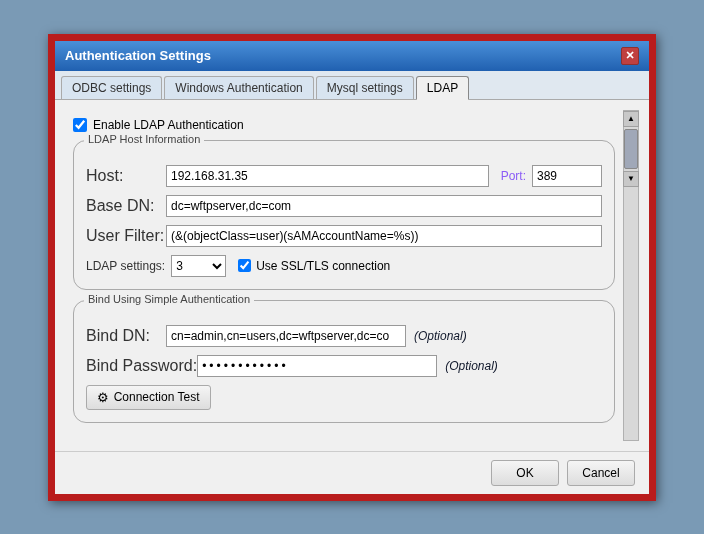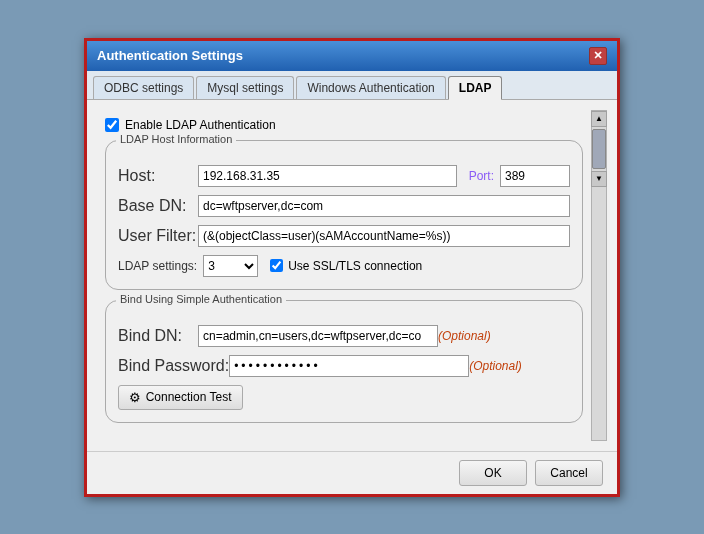--- a/index.html
+++ b/index.html
@@ -7,23 +7,23 @@
       background: #7a9ab5;
       display: flex;
       align-items: center;
       justify-content: center;
       width: 704px;
       height: 534px;
       font-family: "Segoe UI", Tahoma, Arial, sans-serif;
       font-size: 12px;
     }
     .dialog {
-      width: 536px;
+      width: 608px;
       background: #f0f0f0;
-      border: 3px solid #b91c1c;
+      border: 7px solid #b91c1c;
       box-shadow: 2px 2px 10px rgba(0,0,0,0.5);
     }
     .title-bar {
       background: linear-gradient(to bottom, #4a90d9, #2060b0);
       color: white;
       padding: 6px 10px;
       display: flex;
       align-items: center;
       justify-content: space-between;
       font-size: 13px;
@@ -55,21 +55,21 @@
       border-bottom: none;
       background: #d8e4f0;
       color: #333;
       cursor: pointer;
       margin-right: 2px;
       border-radius: 3px 3px 0 0;
       font-size: 12px;
     }
     .tab.active {
       background: #f0f0f0;
-      font-weight: bold;
+      font-weight: normal;
       color: #000;
       border-color: #888;
       border-bottom: 1px solid #f0f0f0;
       position: relative;
       bottom: -1px;
     }
     .content-area {
       display: flex;
       padding: 10px;
     }
@@ -182,22 +182,23 @@
     }
     .ssl-checkbox-row {
       display: flex;
       align-items: center;
       margin-left: 12px;
     }
     .ssl-checkbox-row input[type=checkbox] {
       margin-right: 5px;
     }
     .optional-label {
-      color: #c2410c;
+      color: #0f172a;
       font-style: italic;
+      margin-left: 8px;
       font-size: 12px;
     }
     .bind-dn-input {
       width: 240px;
       height: 22px;
       border: 1px solid #999;
       background: white;
       padding: 2px 4px;
       font-size: 12px;
       font-family: inherit;
@@ -253,22 +254,22 @@
 
 <div class="dialog">
 
   <div class="title-bar">
     <span>Authentication Settings</span>
     <div class="title-bar-close">✕</div>
   </div>
 
   <div class="tabs-bar">
     <div class="tab">ODBC settings</div>
+    <div class="tab">Windows Authentication</div>
     <div class="tab">Mysql settings</div>
-    <div class="tab">Windows Authentication</div>
     <div class="tab active">LDAP</div>
   </div>
 
   <div class="content-area">
     <div class="main-content">
 
       <div class="checkbox-row">
         <input type="checkbox" checked="" style="">
         <span>Enable LDAP Authentication</span>
       </div>

